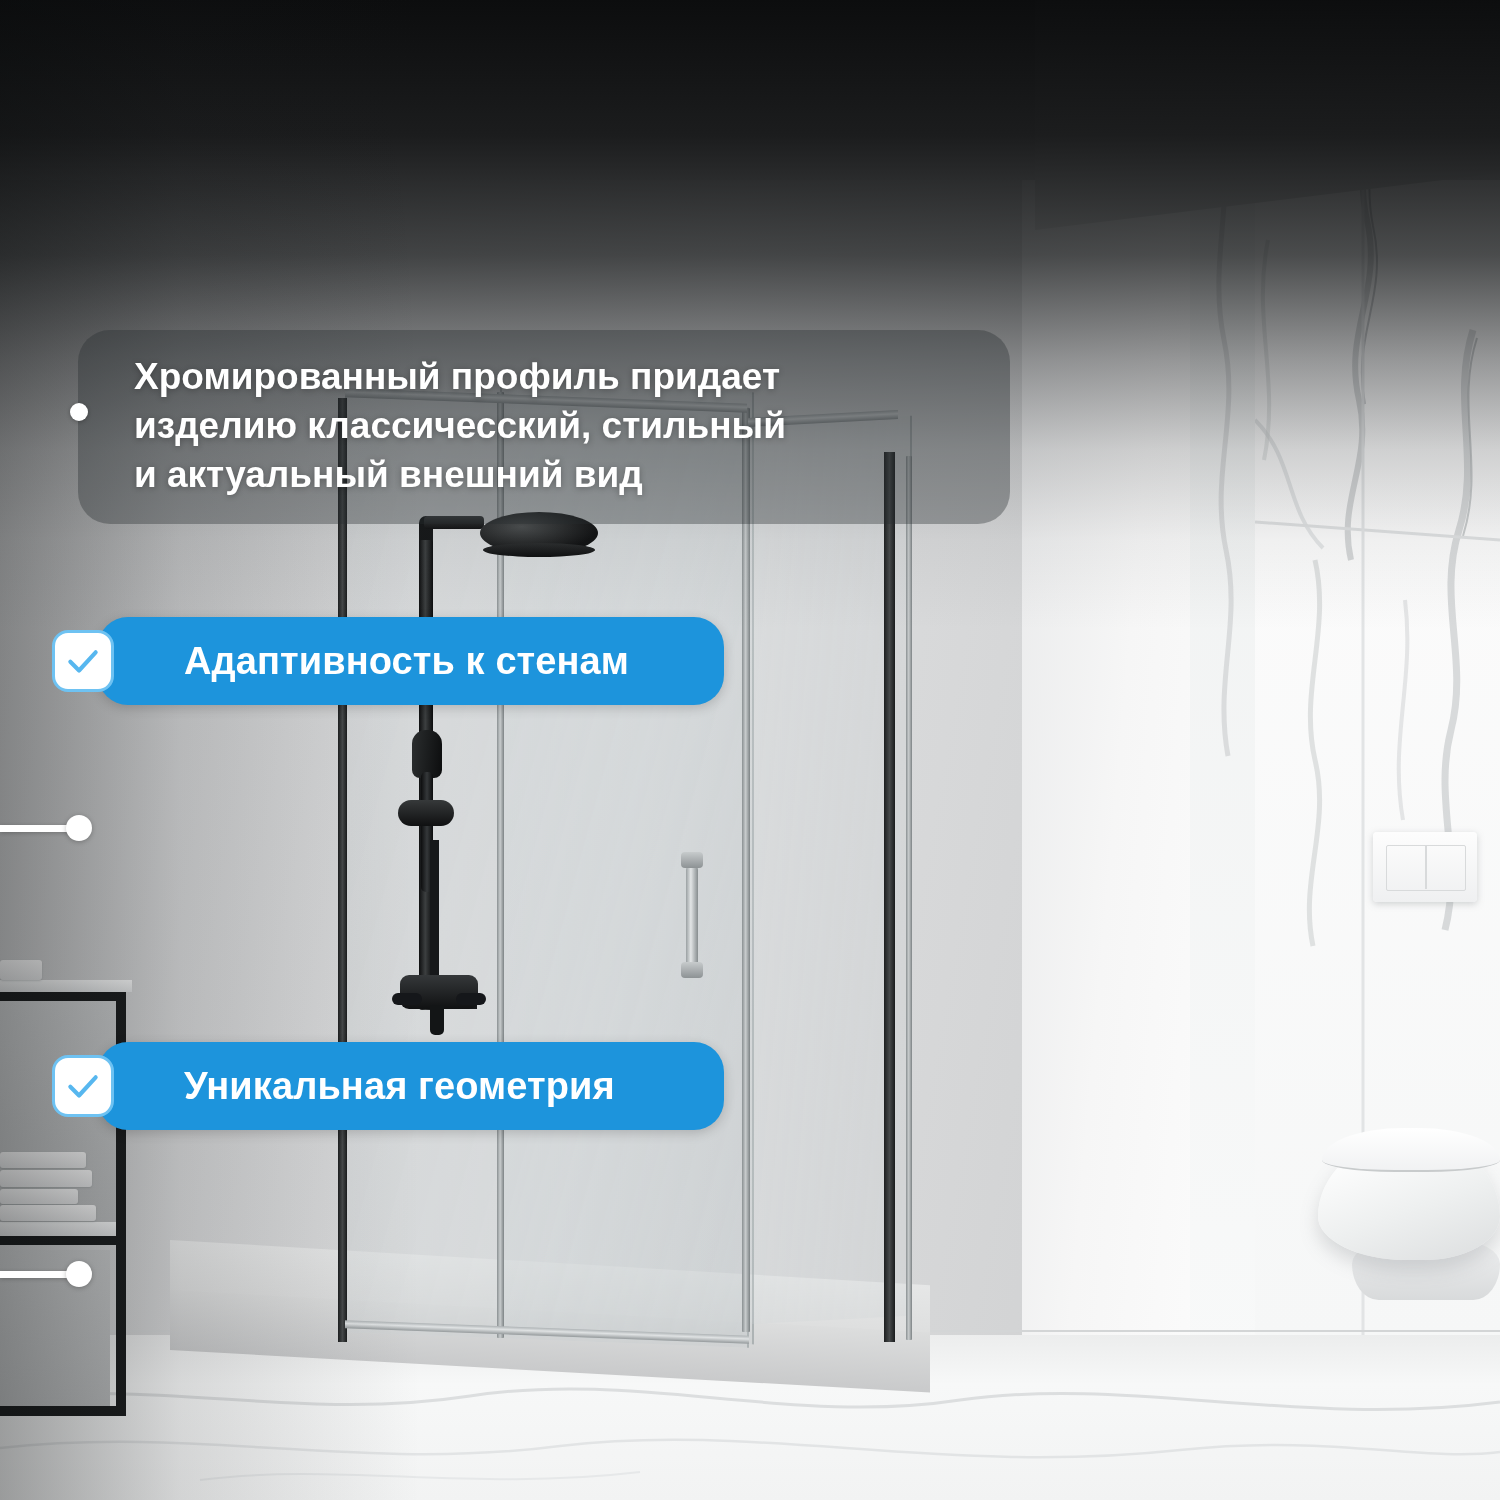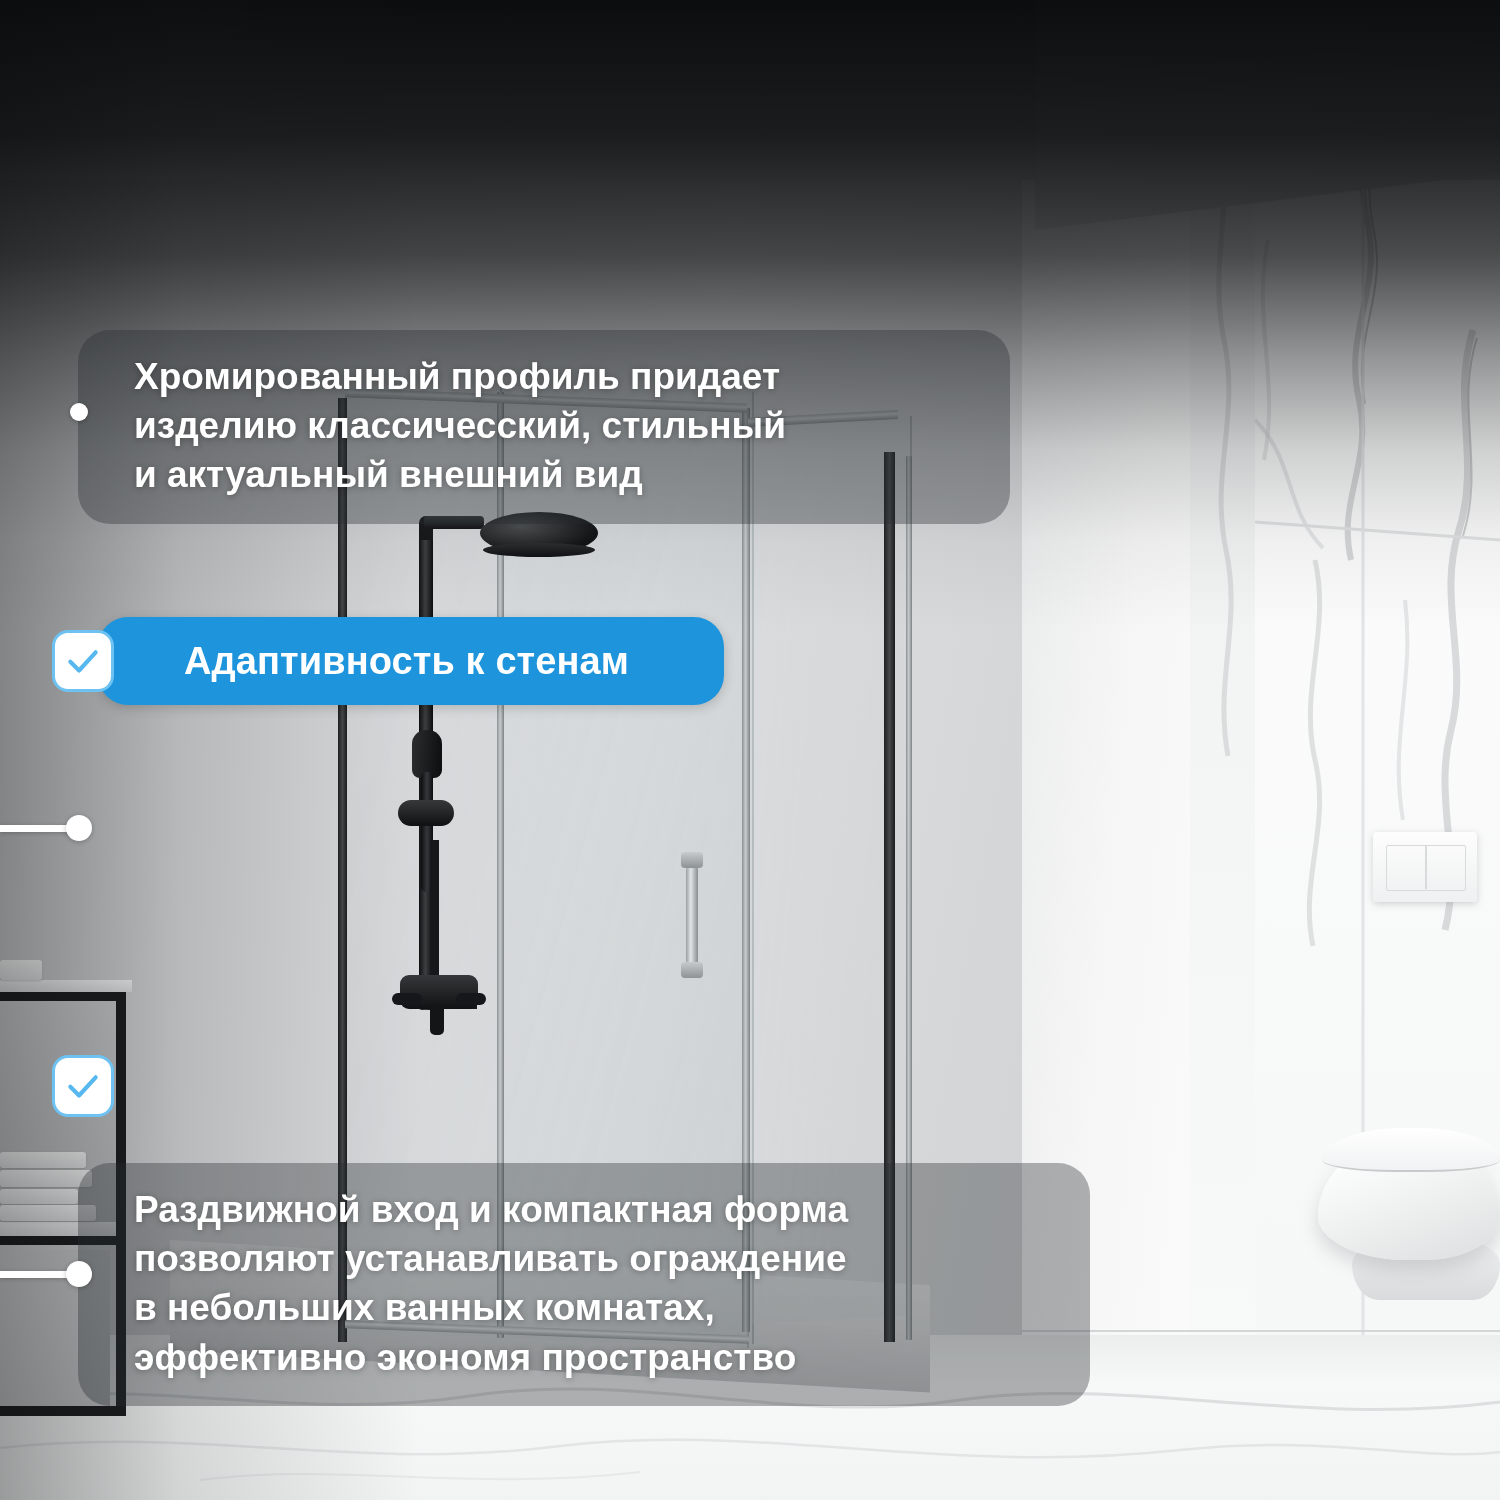--- a/index.html
+++ b/index.html
@@ -452,26 +452,25 @@
       <span class="badge-label">Адаптивность к стенам</span>
     </div>
     <div class="check-box" id="check-1">
       <svg viewBox="0 0 24 24" fill="none" aria-hidden="true">
         <path d="M4 12.5 L9.5 18 L20 6.5" stroke="#57b7ef" stroke-width="2.6" stroke-linecap="round" stroke-linejoin="round"></path>
       </svg>
     </div>
     <div class="leader" style="left:0; top:825px; width:84px;"></div>
     <div class="leader-dot" style="left:66px; top:815px;"></div>
 
+    <div class="badge" id="badge-2">
+      <span class="badge-label">Уникальная геометрия</span>
+    </div>
     <div class="check-box" id="check-2">
       <svg viewBox="0 0 24 24" fill="none" aria-hidden="true">
         <path d="M4 12.5 L9.5 18 L20 6.5" stroke="#57b7ef" stroke-width="2.6" stroke-linecap="round" stroke-linejoin="round"></path>
       </svg>
     </div>
-    <div class="text-panel" id="panel-3">Раздвижной вход и компактная форма
-позволяют устанавливать ограждение
-в небольших ванных комнатах,
-эффективно экономя пространство</div>
     <div class="leader" style="left:0; top:1271px; width:84px;"></div>
     <div class="leader-dot" style="left:66px; top:1261px;"></div>
 
   </div>
 </div>
 
 </body></html>

